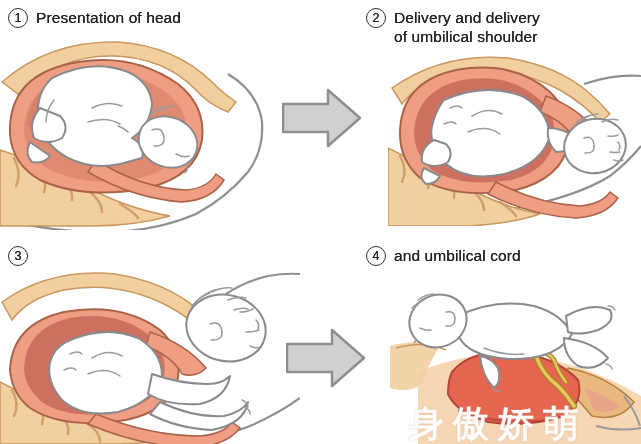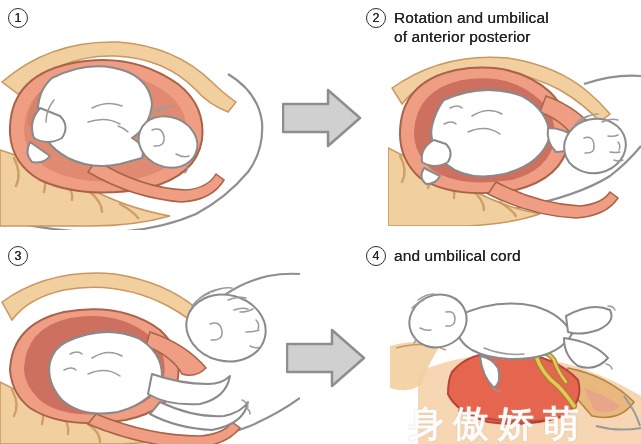--- a/index.html
+++ b/index.html
@@ -212,27 +212,31 @@
 
   <svg class="arrow-svg" style="left:282px;top:87px" width="80" height="62" viewBox="0 0 80 62">
     <polygon points="1,17 46,17 46,3 78,31 46,59 46,45 1,45" fill="#D0D0D0" stroke="#8E8E8E" stroke-width="2.5" stroke-linejoin="round"></polygon>
   </svg>
   <svg class="arrow-svg" style="left:286px;top:327px" width="80" height="62" viewBox="0 0 80 62">
     <polygon points="1,17 46,17 46,3 78,31 46,59 46,45 1,45" fill="#D0D0D0" stroke="#8E8E8E" stroke-width="2.5" stroke-linejoin="round"></polygon>
   </svg>
 
   <div class="step-label" style="left:8px;top:8px">
     <span class="step-num">1</span>
+    <div class="step-title">
+      <div>Presentation of head</div>
+      <div></div>
+    </div>
   </div>
 
   <div class="step-label" style="left:366px;top:8px">
     <span class="step-num">2</span>
     <div class="step-title">
-      <div>Rotation and umbilical</div>
-      <div>of anterior posterior</div>
+      <div>Delivery and delivery</div>
+      <div>of umbilical shoulder</div>
     </div>
   </div>
 
   <div class="step-label" style="left:8px;top:246px">
     <span class="step-num">3</span>
   </div>
 
   <div class="step-label" style="left:366px;top:246px">
     <span class="step-num">4</span>
     <div class="step-title">

